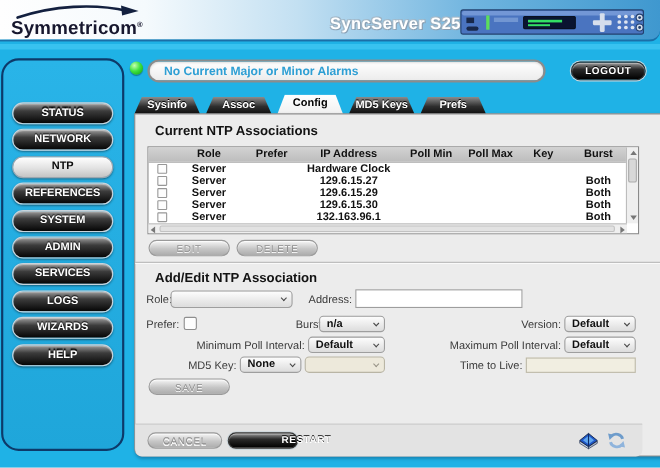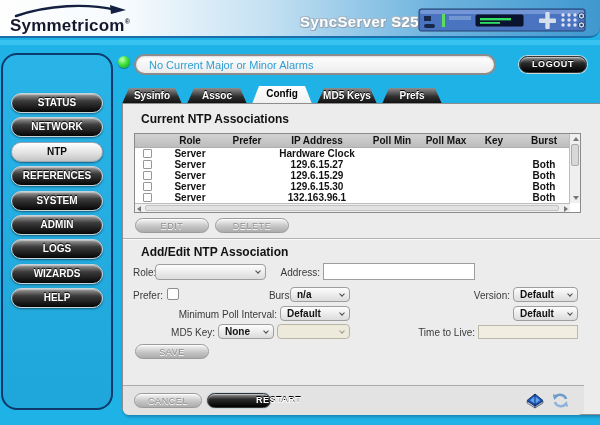--- a/index.html
+++ b/index.html
@@ -19,21 +19,21 @@
     text-shadow:1px 1px 0 #8AA0B4, -1px -1px 0 #A8BCCB, 1px -1px 0 #9CB2C2, -1px 1px 0 #9CB2C2; letter-spacing:0.4px; }
   .device { left:418px; top:6px; }
   .header-strip { left:0; top:40px; width:600px; height:5px; background:#38C2F0; }
 
   
   .led { left:118px; top:56px; width:12px; height:12px; border-radius:50%;
     background:radial-gradient(circle at 35% 30%, #C6FFB0 0%, #3FE23F 45%, #0E9A0E 100%);
     box-shadow:0 1px 1px rgba(0,0,0,.35); }
   .alarm-box { left:134px; top:54px; width:362px; height:21px; border:2px solid #8C8C8C; border-radius:11px;
     background:linear-gradient(#FFFFFF,#ECECEC); box-shadow:inset 0 1px 2px rgba(0,0,0,.15); }
-  .alarm-text { left:13px; top:3px; font-size:11px; font-weight:normal; color:#2E9FD4; }
+  .alarm-text { left:13px; top:3px; font-size:11px; font-weight:bold; color:#2E9FD4; }
   .pill-dark { background:linear-gradient(#9B9B9B,#2A2A2A 40%,#000000); color:#FFFFFF; font-weight:bold;
     border:1px solid #333; border-radius:9px; text-align:center;
     box-shadow:0 0 0 1px #CBD6DC, inset 0 1px 1px rgba(255,255,255,.45); cursor:pointer;
     text-shadow:0 -1px 0 #000; }
   .logout-btn { left:519px; top:56px; width:68px; height:17px; font-size:9px; line-height:15px; letter-spacing:.6px; }
 
   
   .sidebar { left:1px; top:53px; width:112px; height:357px; border:2px solid #0D3A6A; border-radius:16px;
     background:linear-gradient(#29B4E8,#1FA6DA); padding:38px 8px 0 8px; display:flex; flex-direction:column; gap:4.4px; }
   .nav-btn { height:20px; border-radius:10px; border:1px solid #C8D4DC; cursor:pointer;
@@ -154,20 +154,21 @@
 </div>
 <div class="abs pill-dark logout-btn">LOGOUT</div>
 
 <div class="abs sidebar">
   <div class="nav-btn">STATUS</div>
   <div class="nav-btn">NETWORK</div>
   <div class="nav-btn selected">NTP</div>
   <div class="nav-btn">REFERENCES</div>
   <div class="nav-btn">SYSTEM</div>
   <div class="nav-btn">ADMIN</div>
+  <div class="nav-btn">SERVICES</div>
   <div class="nav-btn">LOGS</div>
   <div class="nav-btn">WIZARDS</div>
   <div class="nav-btn">HELP</div>
 </div>
 
 <div class="abs tabbar">
   <div class="tab">Sysinfo</div>
   <div class="tab">Assoc</div>
   <div class="tab selected">Config</div>
   <div class="tab">MD5 Keys</div>
@@ -285,20 +286,21 @@
   </div>
   <div class="abs flabel t-right" style="left:337px; top:186px; width:50px;">Version:</div>
   <div class="abs sel" style="left:390px; top:183px; width:65px; height:15px; line-height:14px;">
     <span>Default</span><span class="chev"></span>
   </div>
 
   <div class="abs flabel t-right" style="left:40px; top:205px; width:114px;">Minimum Poll Interval:</div>
   <div class="abs sel" style="left:157px; top:202px; width:70px; height:15px; line-height:14px;">
     <span>Default</span><span class="chev"></span>
   </div>
+  <div class="abs flabel t-right" style="left:270px; top:205px; width:117px;">Maximum Poll Interval:</div>
   <div class="abs sel" style="left:390px; top:202px; width:65px; height:15px; line-height:14px;">
     <span>Default</span><span class="chev"></span>
   </div>
 
   <div class="abs flabel t-right" style="left:40px; top:223px; width:52px;">MD5 Key:</div>
   <div class="abs sel" style="left:95px; top:220px; width:56px; height:15px; line-height:14px;">
     <span>None</span><span class="chev"></span>
   </div>
   <div class="abs sel disabled" style="left:154px; top:220px; width:73px; height:15px; line-height:14px;">
     <span></span><span class="chev"></span>

